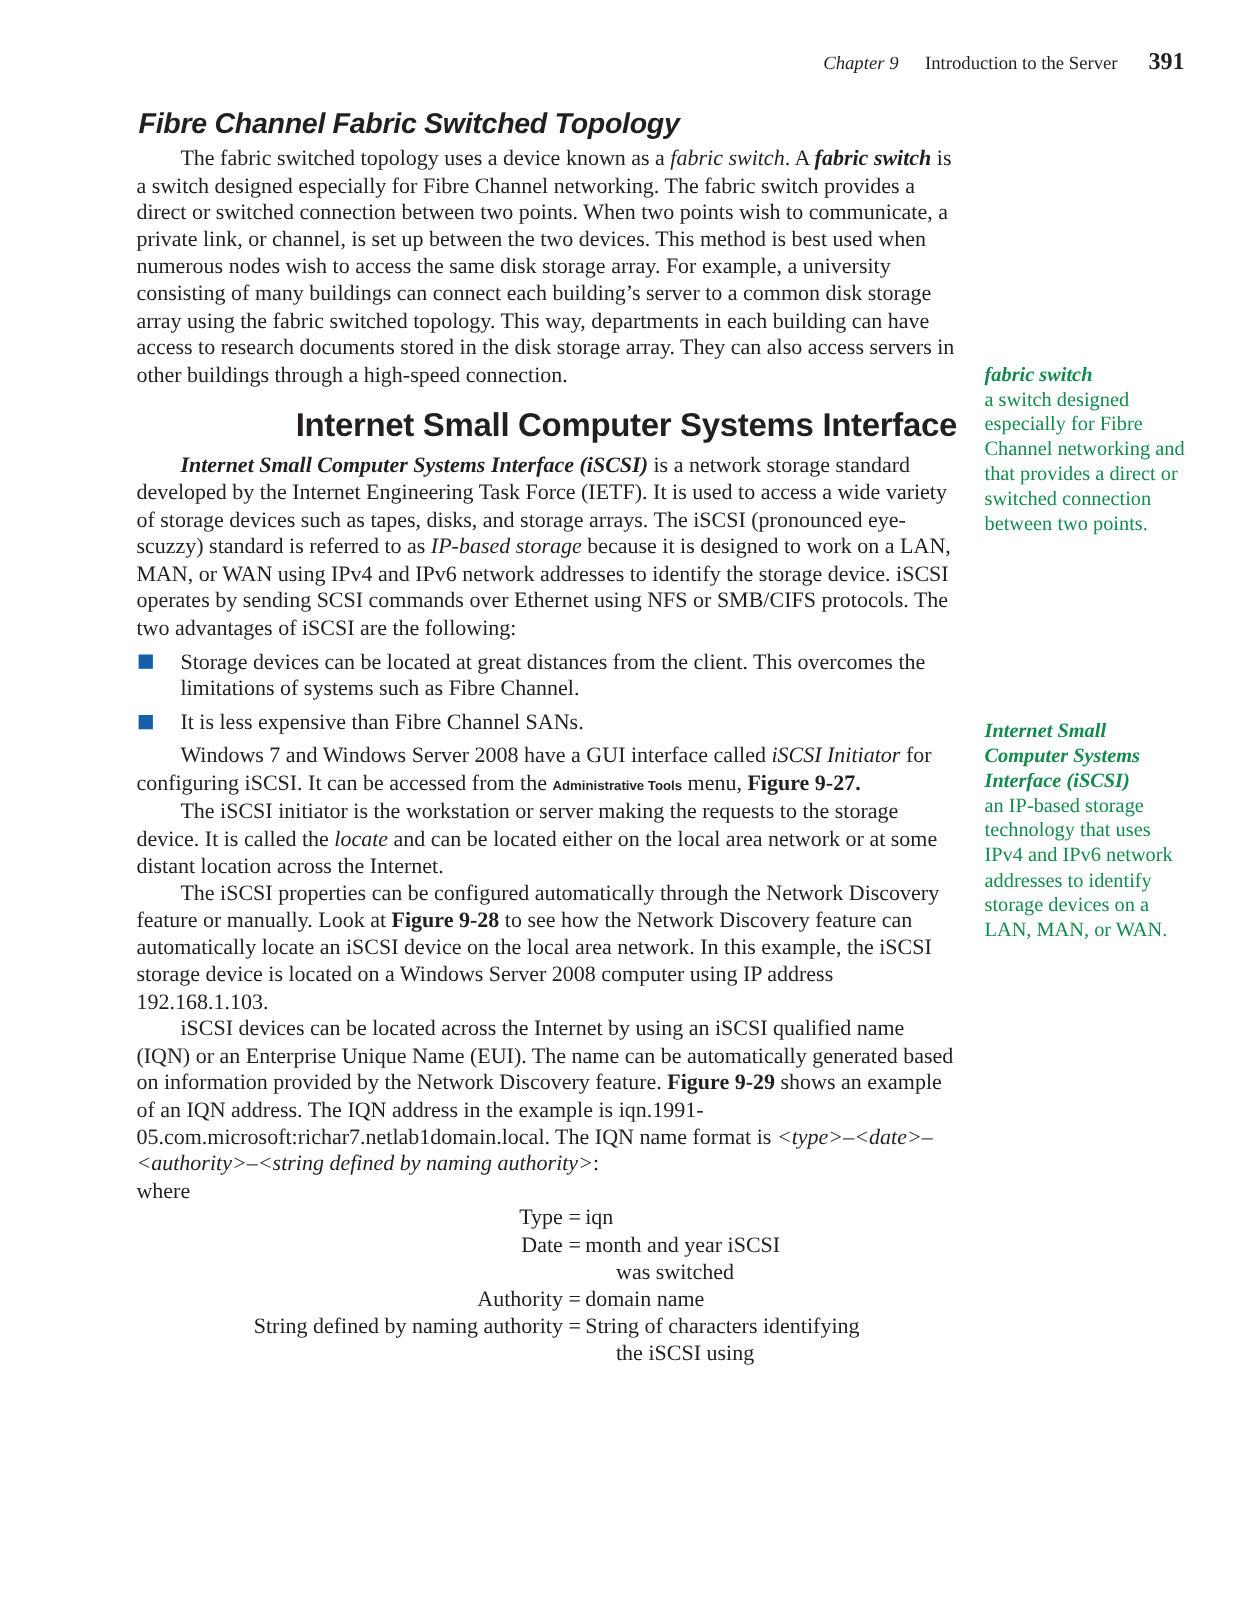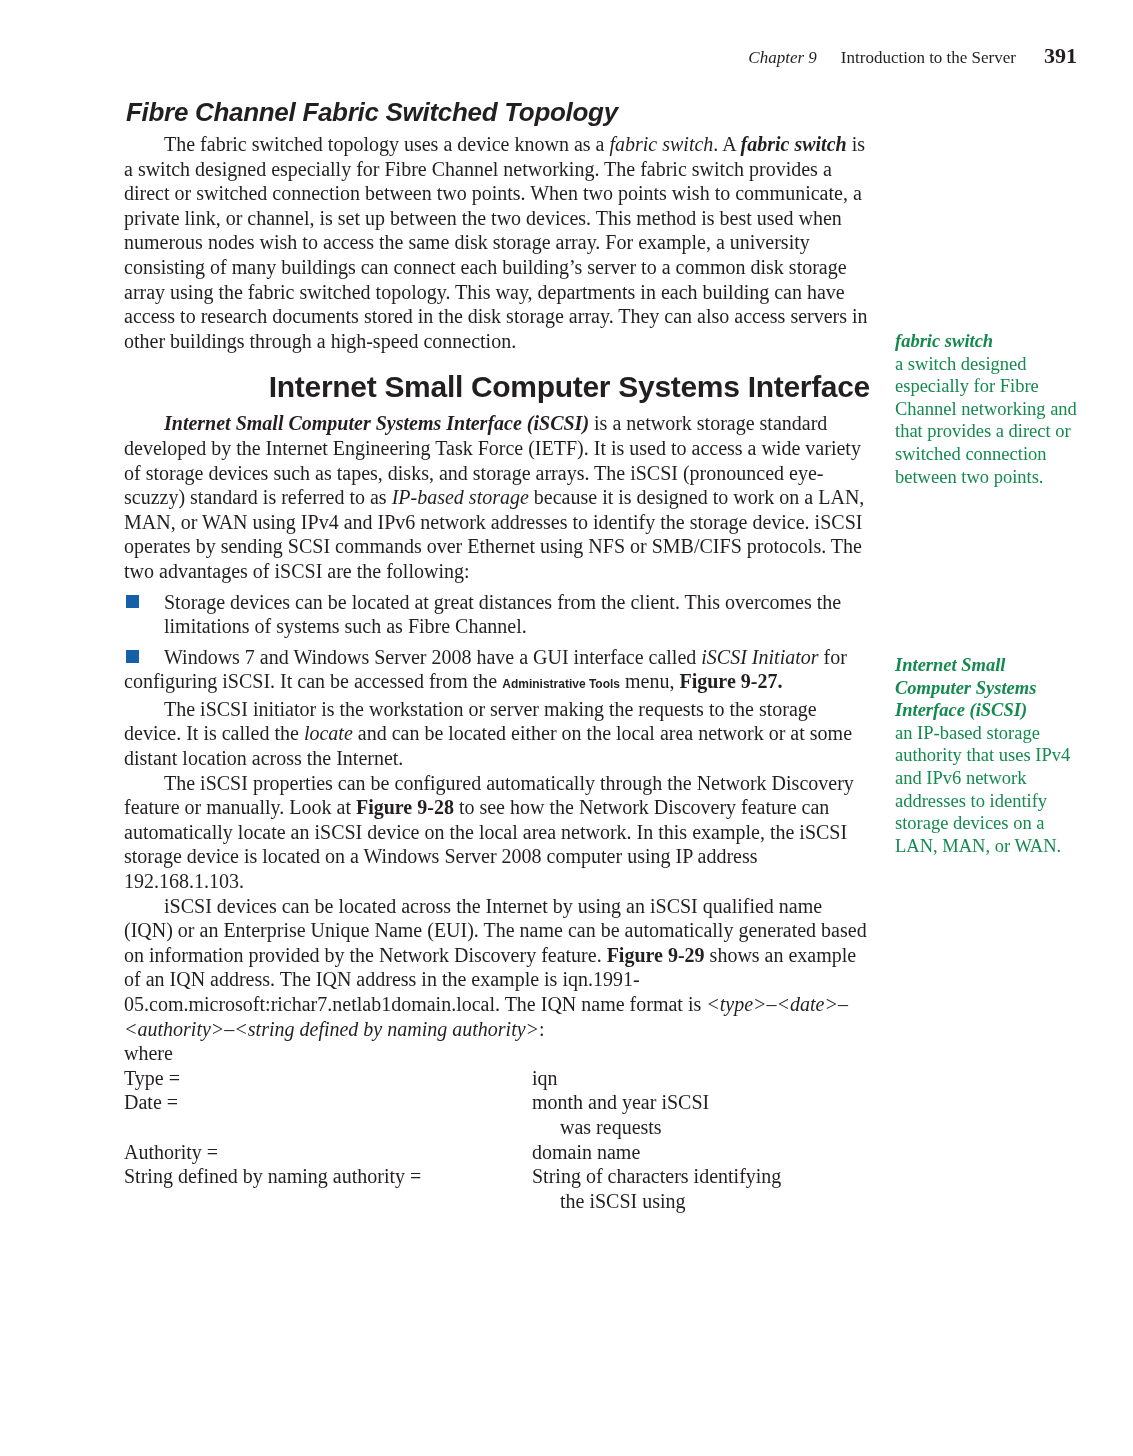--- a/index.html
+++ b/index.html
@@ -14,21 +14,21 @@
   .h-main { font-family: "Liberation Sans", "DejaVu Sans", sans-serif; font-weight: bold;
             font-size: 30px; margin: 16px 0 6px 0; line-height: 36px; letter-spacing: -0.3px; text-align: right; }
   p { margin: 0; text-align: left; }
   .ind { text-indent: 40px; }
   .sans-b { font-family: "Liberation Sans", "DejaVu Sans", sans-serif; font-weight: bold; font-size: 12px; }
   ul.bullets { list-style: none; margin: 6px 0 4px 0; padding: 0; }
   ul.bullets li { position: relative; padding-left: 40px; margin-bottom: 6px; }
   ul.bullets li .sq { position: absolute; left: 2px; top: 5px; width: 13px; height: 13px; background: #1560a8; }
   .deflist { margin-top: 0; }
   .defrow { display: flex; }
-  .defrow .term { width: 404px; text-align: left; padding-right: 4px; white-space: nowrap; font-family: Liberation Serif, serif; }
+  .defrow .term { width: 404px; text-align: right; padding-right: 4px; white-space: nowrap; font-family: Liberation Serif, serif; }
   .defrow .val { padding-left: 0; }
   .defrow .cont { padding-left: 28px; }
   .margin-note { position: absolute; left: 895px; width: 190px; color: #138a4e; font-size: 18.5px; line-height: 22.6px; }
   .margin-note .term-title { font-weight: bold; font-style: italic; }
 </style>
 </head>
 <body>
 
 <div class="running-head">
   <span class="chap">Chapter 9</span><span>Introduction to the Server</span><span class="pgnum">391</span>
@@ -36,21 +36,21 @@
 
 <div class="main">
   <h3 class="h-sub">Fibre Channel Fabric Switched Topology</h3>
   <p class="ind"><span>The fabric switched topology uses a device known as a </span><i>fabric switch</i><span>. A </span><b><i>fabric switch</i></b><span> is a switch designed especially for Fibre Channel networking. The fabric switch provides a direct or switched connection between two points. When two points wish to communicate, a private link, or channel, is set up between the two devices. This method is best used when numerous nodes wish to access the same disk storage array. For example, a university consisting of many buildings can connect each building’s server to a common disk storage array using the fabric switched topology. This way, departments in each building can have access to research documents stored in the disk storage array. They can also access servers in other buildings through a high-speed connection.</span></p>
 
   <h2 class="h-main">Internet Small Computer Systems Interface</h2>
   <p class="ind"><b><i>Internet Small Computer Systems Interface (iSCSI)</i></b><span> is a network storage standard developed by the Internet Engineering Task Force (IETF). It is used to access a wide variety of storage devices such as tapes, disks, and storage arrays. The iSCSI (pronounced eye-scuzzy) standard is referred to as </span><i>IP-based storage</i><span> because it is designed to work on a LAN, MAN, or WAN using IPv4 and IPv6 network addresses to identify the storage device. iSCSI operates by sending SCSI commands over Ethernet using NFS or SMB/CIFS protocols. The two advantages of iSCSI are the following:</span></p>
 
   <ul class="bullets">
     <li><span class="sq"></span><span>Storage devices can be located at great distances from the client. This overcomes the limitations of systems such as Fibre Channel.</span></li>
-    <li><span class="sq"></span></li>
+    <li><span class="sq"></span><span>It is less expensive than Fibre Channel SANs.</span></li>
   </ul>
 
   <p class="ind"><span>Windows 7 and Windows Server 2008 have a GUI interface called </span><i>iSCSI Initiator</i><span> for configuring iSCSI. It can be accessed from the </span><span class="sans-b">Administrative Tools</span><span> menu, </span><b>Figure 9-27.</b></p>
 
   <p class="ind"><span>The iSCSI initiator is the workstation or server making the requests to the storage device. It is called the </span><i>locate</i><span> and can be located either on the local area network or at some distant location across the Internet.</span></p>
 
   <p class="ind"><span>The iSCSI properties can be configured automatically through the Network Discovery feature or manually. Look at </span><b>Figure 9-28</b><span> to see how the Network Discovery feature can automatically locate an iSCSI device on the local area network. In this example, the iSCSI storage device is located on a Windows Server 2008 computer using IP address 192.168.1.103.</span></p>
 
   <p class="ind"><span>iSCSI devices can be located across the Internet by using an iSCSI qualified name (IQN) or an Enterprise Unique Name (EUI). The name can be automatically generated based on information provided by the Network Discovery feature. </span><b>Figure 9-29</b><span> shows an example of an IQN address. The IQN address in the example is iqn.1991-05.com.microsoft:richar7.netlab1domain.local. The IQN name format is </span><i>&lt;type&gt;–&lt;date&gt;–&lt;authority&gt;–&lt;string defined by naming authority&gt;</i><span>:</span><br><span>where</span></p>
 
@@ -58,21 +58,21 @@
     <div class="defrow">
         <span class="term"><span>Type</span> =</span>
         <span class="val">iqn</span>
       </div>
     <div class="defrow">
         <span class="term"><span>Date</span> =</span>
         <span class="val">month and year iSCSI</span>
       </div>
     <div class="defrow">
         <span class="term"></span>
-        <span class="val cont">was requests</span>
+        <span class="val cont">was switched</span>
       </div>
     <div class="defrow">
         <span class="term"><span>Authority</span> =</span>
         <span class="val">domain name</span>
       </div>
     <div class="defrow">
         <span class="term"><span>String defined by naming authority</span> =</span>
         <span class="val">String of characters identifying</span>
       </div>
     <div class="defrow">
@@ -82,14 +82,14 @@
   </div>
 </div>
 
 <div class="margin-note" style="top: 330px;">
   <div class="term-title">fabric switch</div>
   <div>a switch designed especially for Fibre Channel networking and that provides a direct or switched connection between two points.</div>
 </div>
 
 <div class="margin-note" style="top: 654px;">
   <div class="term-title">Internet Small Computer Systems Interface (iSCSI)</div>
-  <div>an IP-based storage authority that uses IPv4 and IPv6 network addresses to identify storage devices on a LAN, MAN, or WAN.</div>
+  <div>an IP-based storage technology that uses IPv4 and IPv6 network addresses to identify storage devices on a LAN, MAN, or WAN.</div>
 </div>
 
 </body></html>

